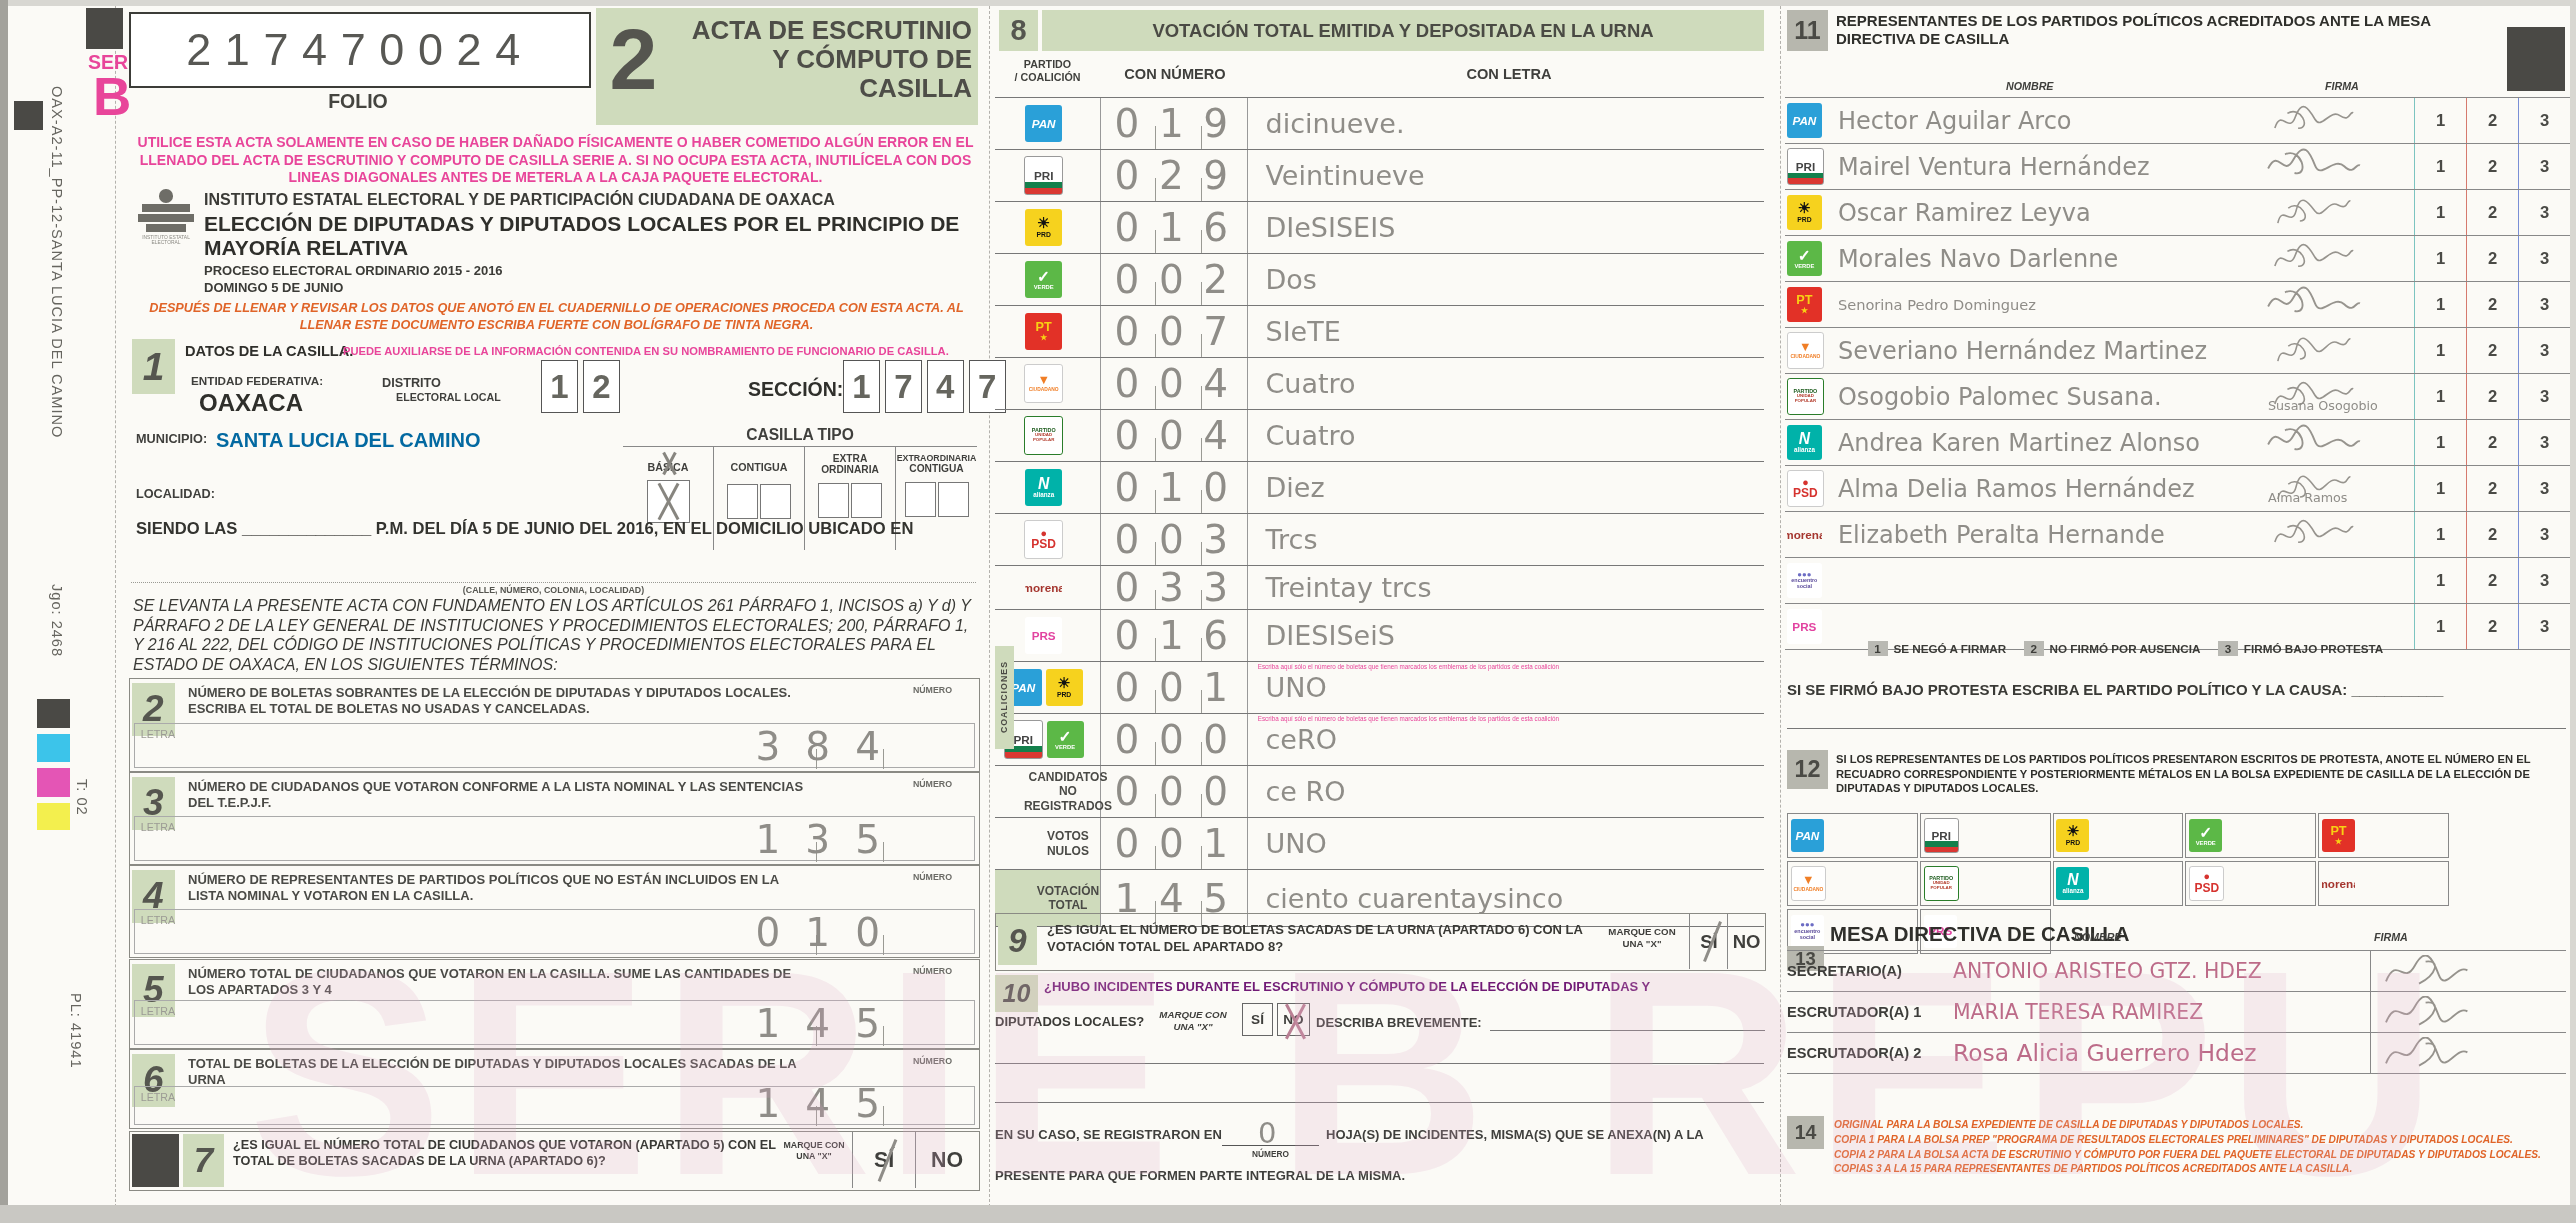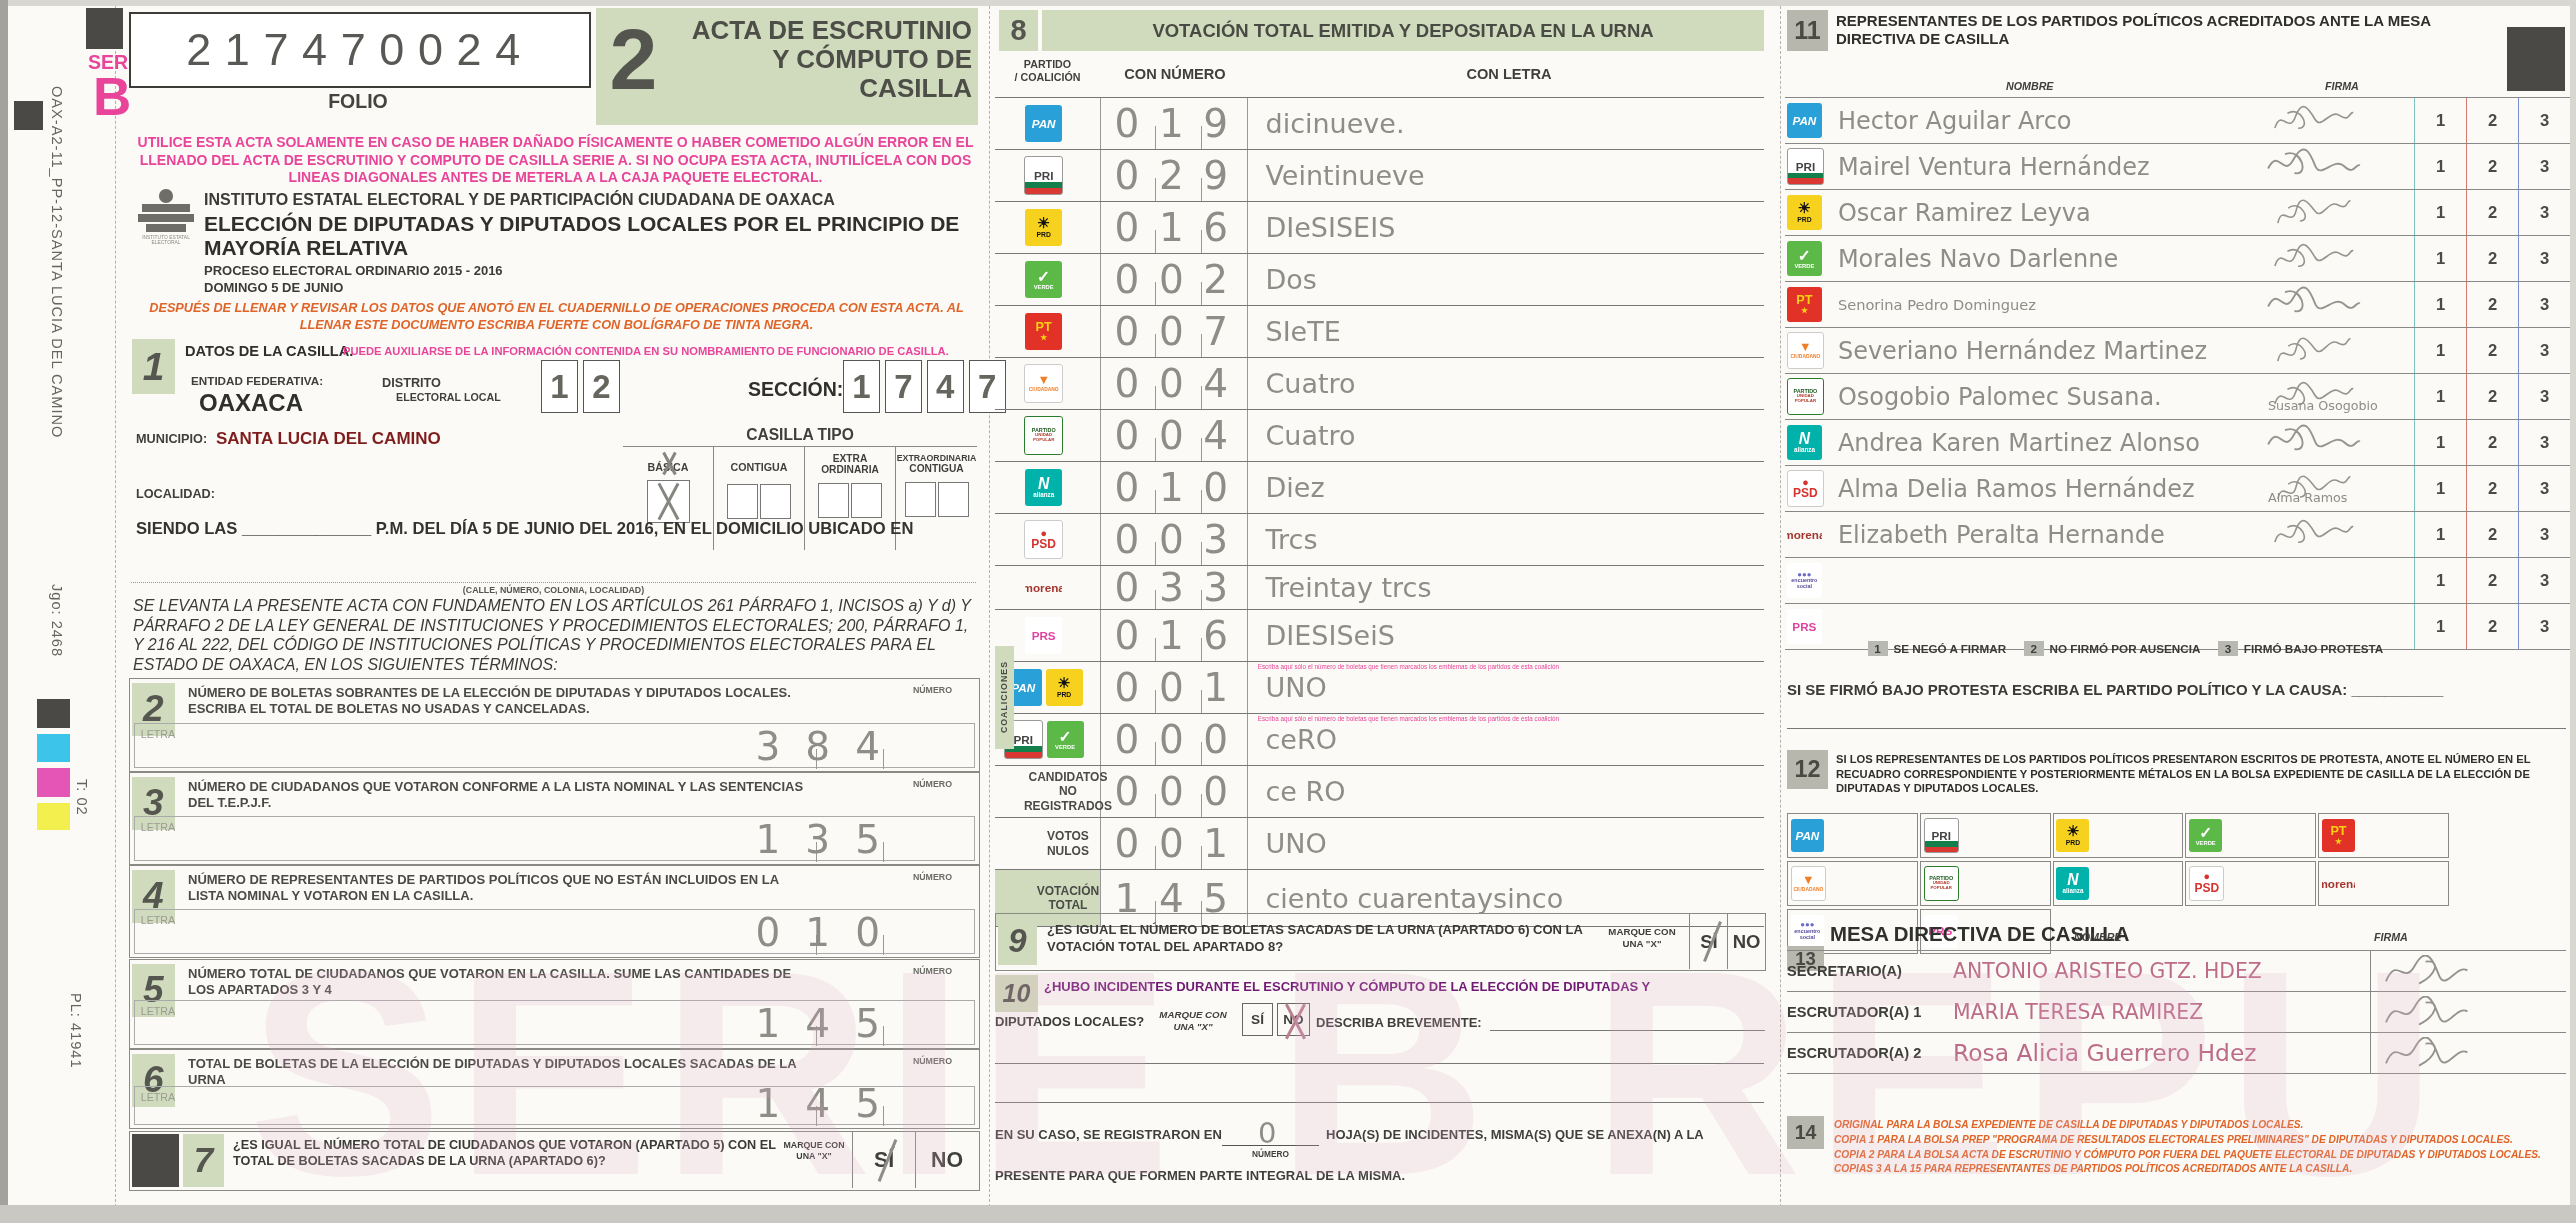--- a/index.html
+++ b/index.html
@@ -155,21 +155,21 @@
   <div class="abs b" style="left:382px;top:376px;font-size:12.7px;">DISTRITO</div>
   <div class="abs b" style="left:396px;top:391px;font-size:10.7px;">ELECTORAL LOCAL</div>
   <div class="abs" style="left:541px;top:360px;">
     <span class="digitbox">1</span><span class="digitbox">2</span>
   </div>
   <div class="abs b" style="left:748px;top:378px;font-size:19.5px;color:#2f2f2b;">SECCIÓN:</div>
   <div class="abs" style="left:843px;top:360px;">
     <span class="digitbox">1</span><span class="digitbox">7</span><span class="digitbox">4</span><span class="digitbox">7</span>
   </div>
   <span class="abs b" style="left:136px;top:432px;font-size:12.7px;">MUNICIPIO:</span>
-  <span class="abs b" style="left:216px;top:429px;font-size:17px;color:#7f1d1d;">SANTA LUCIA DEL CAMINO</span>
+  <span class="abs b" style="left:216px;top:429px;font-size:20px;color:#0369a1;">SANTA LUCIA DEL CAMINO</span>
   <div class="abs b ctr" style="left:623px;top:426px;width:354px;font-size:15.6px;">CASILLA TIPO</div>
   <div class="abs" style="left:623px;top:446px;width:354px;height:103px;border-top:1px solid #888;display:flex;">
     <div style="width:90px;border-right:1px solid #888;text-align:center;position:relative;">
       <div class="b" style="font-size:10.7px;margin-top:13.6px;position:relative;">BÁSICA</div>
       <div class="xmark" style="left:25px;top:3.9px;width:39px;height:25px;"></div>
       <div style="width:41px;height:41px;border:1px solid #777;background:#fff;margin:7.8px auto 0;position:relative;">
         <div class="xmark" style="left:1.9px;top:0;width:35px;height:41px;"></div>
       </div>
     </div>
     <div style="width:90px;border-right:1px solid #888;text-align:center;">

